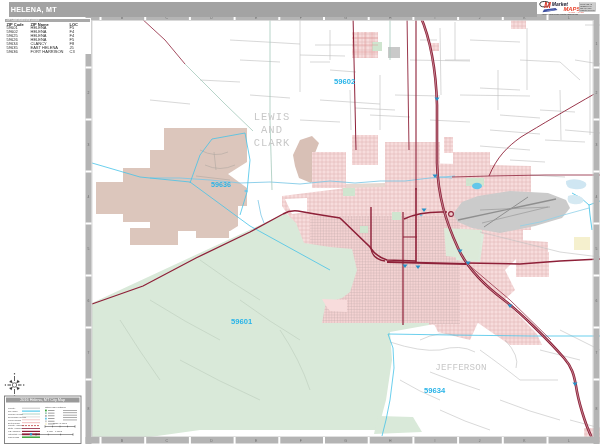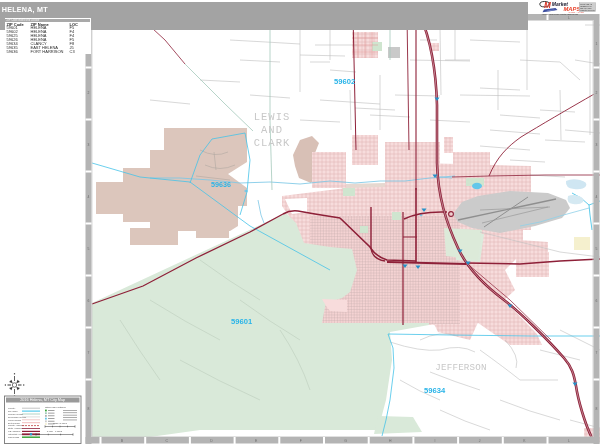--- a/index.html
+++ b/index.html
@@ -1,15 +1,15 @@
 <!DOCTYPE html>
 <html><head><meta charset="utf-8"><style>
 html,body{margin:0;padding:0;width:600px;height:444px;overflow:hidden;background:#fff;font-family:"Liberation Sans",sans-serif}
 .abs{position:absolute}
-#hdr{left:0;top:2px;width:528px;height:28px;background:#a3a3a3}
+#hdr{left:9px;top:2px;width:528px;height:15px;background:#a3a3a3}
 #hdr span{color:#fff;font-weight:bold;font-size:7.2px;letter-spacing:.2px;position:absolute;left:1.8px;top:2.8px}
 #tbl{left:5px;top:18px;width:86px;background:#fff}
 #tblbar{position:absolute;left:0;top:0.5px;width:85px;height:3.2px;background:#a9a9a9;color:#f0f0f0;font-size:2.6px;text-align:left;padding-left:1.5px;line-height:3.2px;box-sizing:border-box}
 #tbl table{border-collapse:collapse;margin-top:4.5px;width:86px}
 #tbl td{font-size:4px;line-height:3.95px;padding:0;color:#2a2a2a;white-space:nowrap}
 #tbl .h td{font-weight:bold}
 </style></head>
 <body>
 <svg class="abs" style="left:0;top:0" width="600" height="444" viewBox="0 0 600 444">
 <defs>

